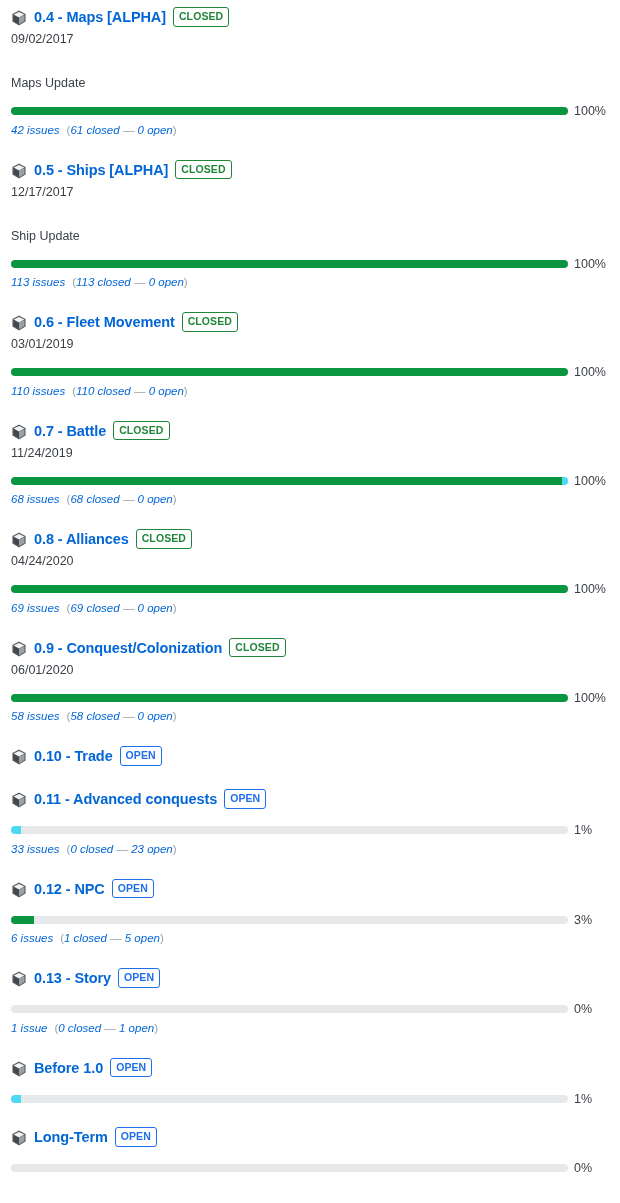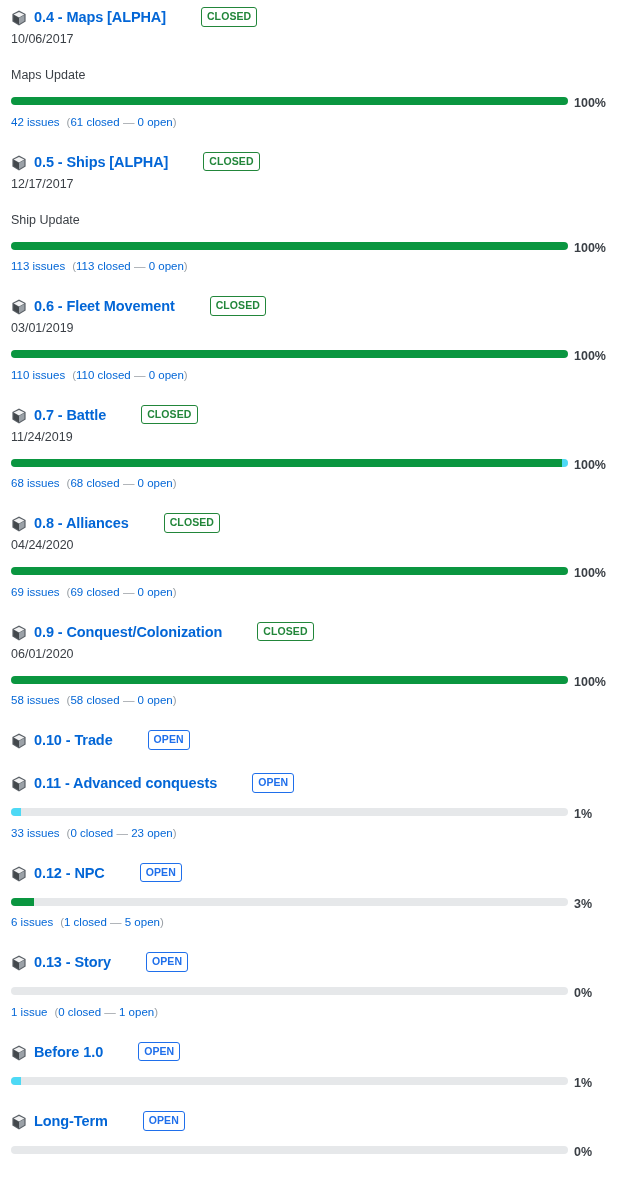--- a/index.html
+++ b/index.html
@@ -52,46 +52,44 @@
   .state-badge {
     display: inline-block;
     font-size: 10.5px;
     font-weight: bold;
     line-height: 1;
     padding: 3px 5px 4px 5px;
     border-radius: 3px;
     border: 1px solid currentColor;
     white-space: nowrap;
     letter-spacing: 0.1px;
-    margin-left: 28px;
   }
   .state-badge.closed { color: #22863a; }
   .state-badge.open   { color: #1f6feb; }
 
   
   .due-date {
     font-size: 12.5px;
     color: #3a3f45;
     line-height: 16px;
     margin-top: 3px;
   }
   .description {
     font-size: 12.5px;
     color: #3a3f45;
     line-height: 16px;
-    margin-top: 20px;
+    margin-top: 28px;
   }
 
   
   .progress-row {
     display: flex;
-    align-items: flex-start;
+    align-items: center;
     gap: 6px;
     margin-top: 14px;
-    font-weight: bold;
   }
   .progress-track {
     flex: 0 0 557px;
     width: 557px;
     height: 8px;
     border-radius: 4px;
     background: #e6e8ea;
     overflow: hidden;
     display: flex;
   }
@@ -113,20 +111,21 @@
   
   .issue-counts {
     margin-top: 5px;
     font-size: 11.5px;
     line-height: 15px;
     white-space: nowrap;
   }
   .issue-link {
     color: #0366d6;
     text-decoration: none;
+    font-style: italic;
   }
   .issue-breakdown {
     margin-left: 7px;
     color: #9aa0a6;
   }
   .issue-breakdown .issue-link { color: #0366d6; }
 
   .spacer { height: 21px; }
 </style>
 </head>
@@ -140,21 +139,21 @@
           <path fill="#5b6167" d="M8 0.6 L14.6 4.0 L14.6 11.6 L8 15.4 L1.4 11.6 L1.4 4.0 Z"></path>
           <path fill="#ffffff" d="M8 1.9 L13.3 4.6 L8 7.4 L2.7 4.6 Z" opacity="0.92"></path>
           <path fill="#9ba1a7" d="M8 7.9 L13.4 5.1 L13.4 11.1 L8 14.2 Z"></path>
           <path fill="#3f4448" d="M8 7.9 L2.6 5.1 L2.6 11.1 L8 14.2 Z" opacity="0.85"></path>
         </svg>
       </span>
       <a href="#" class="milestone-title">0.4 - Maps [ALPHA]</a>
       <span class="state-badge closed">CLOSED</span>
     </div>
 
-    <div class="due-date">10/06/2017</div>
+    <div class="due-date">09/02/2017</div>
     <div class="description">Maps Update</div>
 
     <div class="progress-row">
       <div class="progress-track">
         <div class="progress-closed" style="width: 100%;"></div>
         <div class="progress-inprogress" style="width: 0%;"></div>
       </div>
       <span class="progress-percent">100%</span>
     </div>
 

